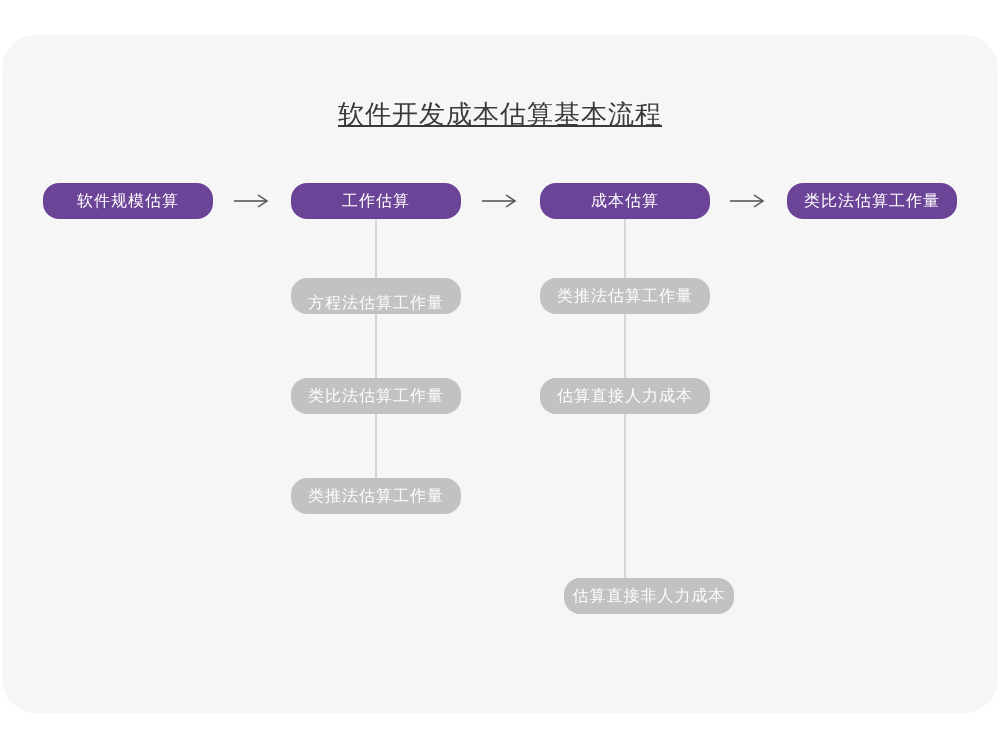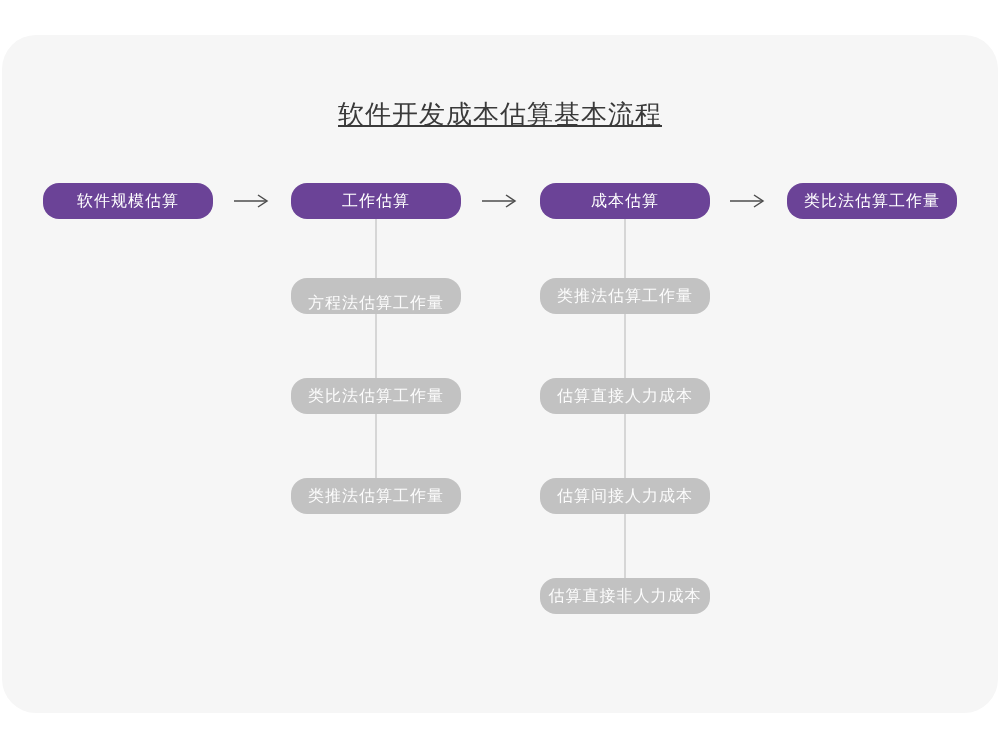--- a/index.html
+++ b/index.html
@@ -40,21 +40,21 @@
   #line-work{left:375px;top:219px;height:277px;}
   #line-cost{left:624px;top:219px;height:377px;}
   
   #w0{left:291px;top:278px;align-items:flex-end;}
   #w1{left:291px;top:378px;}
   #w2{left:291px;top:478px;}
   
   #c0{left:540px;top:278px;}
   #c1{left:540px;top:378px;text-align:right;}
   #c2{left:540px;top:478px;}
-  #c3{left:540px;top:578px;}
+  #c3{left:564px;top:578px;}
 </style>
 </head>
 <body>
 
 <div class="stage">
   <div class="card"></div>
 
   <div class="title">软件开发成本估算基本流程</div>
 
   <div class="vline" id="line-work"></div>
@@ -100,19 +100,16 @@
   <div class="node secondary" id="w2">
     <span>类推法估算工作量</span>
   </div>
 
   <div class="node secondary" id="c0">
     <span>类推法估算工作量</span>
   </div>
   <div class="node secondary" id="c1">
     <span>估算直接人力成本</span>
   </div>
-  <div class="node secondary" id="c2">
-    <span>估算间接人力成本</span>
-  </div>
   <div class="node secondary" id="c3">
     <span>估算直接非人力成本</span>
   </div>
 </div>
 
 </body></html>

